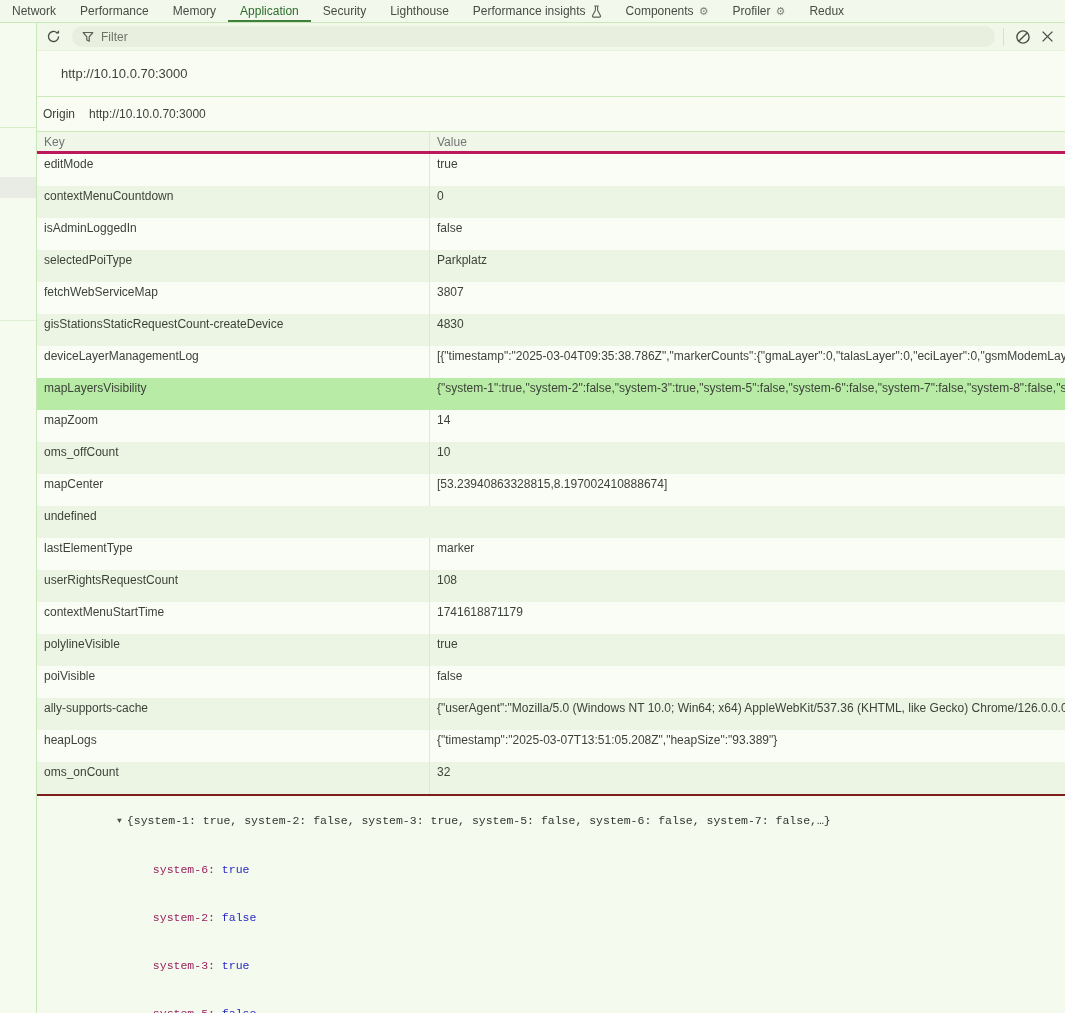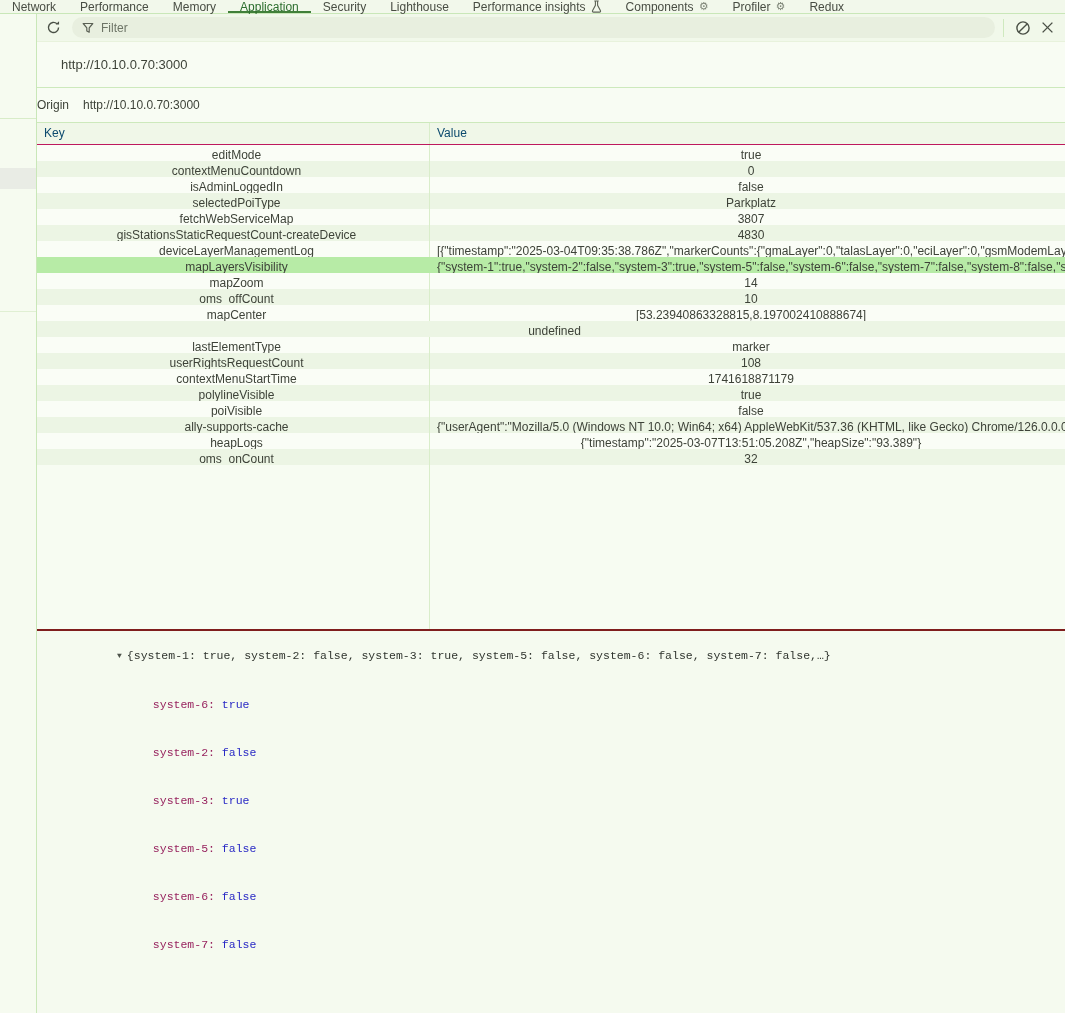--- a/index.html
+++ b/index.html
@@ -7,21 +7,21 @@
   body {
     font-family:"Liberation Sans", sans-serif;
     font-size:12px;
     color:#3d4238;
     background:#f5faef;
   }
   .app { width:1065px; height:1013px; display:flex; flex-direction:column; }
 
   
   .tabbar {
-    height:14px; flex:none; display:flex; align-items:stretch;
+    height:23px; flex:none; display:flex; align-items:stretch;
     background:#f2f8eb; border-bottom:1px solid var(--border-green,#c9e7b8);
   }
   .tab {
     padding:0 12px; display:flex; align-items:center; gap:5px;
     color:#484d43; white-space:nowrap;
   }
   .tab.active { color:var(--accent-green,#2c6e2e); box-shadow:inset 0 -2px 0 var(--accent-underline,#41803a); }
   .tab-icon { display:inline-flex; align-items:center; color:#7d8476; font-size:11px; line-height:1; }
 
   
@@ -61,32 +61,32 @@
   
   .url-header {
     height:46px; flex:none; display:flex; align-items:center;
     padding-left:24px; font-size:13px; background:#f8fcf3;
     border-bottom:1px solid #cde9bc;
   }
   .origin-row {
     height:35px; flex:none; display:flex; align-items:center;
     background:#f8fcf3; border-bottom:1px solid #cde9bc;
   }
-  .origin-label { }
+  .origin-label { margin-left:6px; }
   .origin-value { margin-left:14px; }
 
   
   .kv-head {
     height:22px; flex:none; display:flex; line-height:21px;
-    background:#f0f7e8; border-bottom:1px solid #be185d; color:#0c4a6e;
+    background:#f0f7e8; border-bottom:3px solid #be185d; color:#737373;
   }
   .key-col { width:393px; flex:none; padding-left:7px; border-right:1px solid #d9edca; }
   .val-col { flex:1; min-width:0; padding-left:7px; }
   .kv-rows { flex:none; }
-  .kv-row { height:16px; line-height:20px; display:flex; white-space:nowrap;text-align:center; }
+  .kv-row { height:32px; line-height:20px; display:flex; white-space:nowrap; }
   .kv-row:nth-child(odd)  { background:#fafdf6; }
   .kv-row:nth-child(even) { background:#ecf5e4; }
   .kv-row.selected { background:var(--selected-row,#b7eba6); }
   .kv-key {
     width:393px; flex:none; padding-left:7px; overflow:hidden;
     border-right:1px solid #d9edca;
   }
   .kv-row.selected .kv-key { border-right-color:var(--selected-row,#b7eba6); }
   .kv-val { flex:1; min-width:0; padding-left:7px; overflow:hidden; }
 

